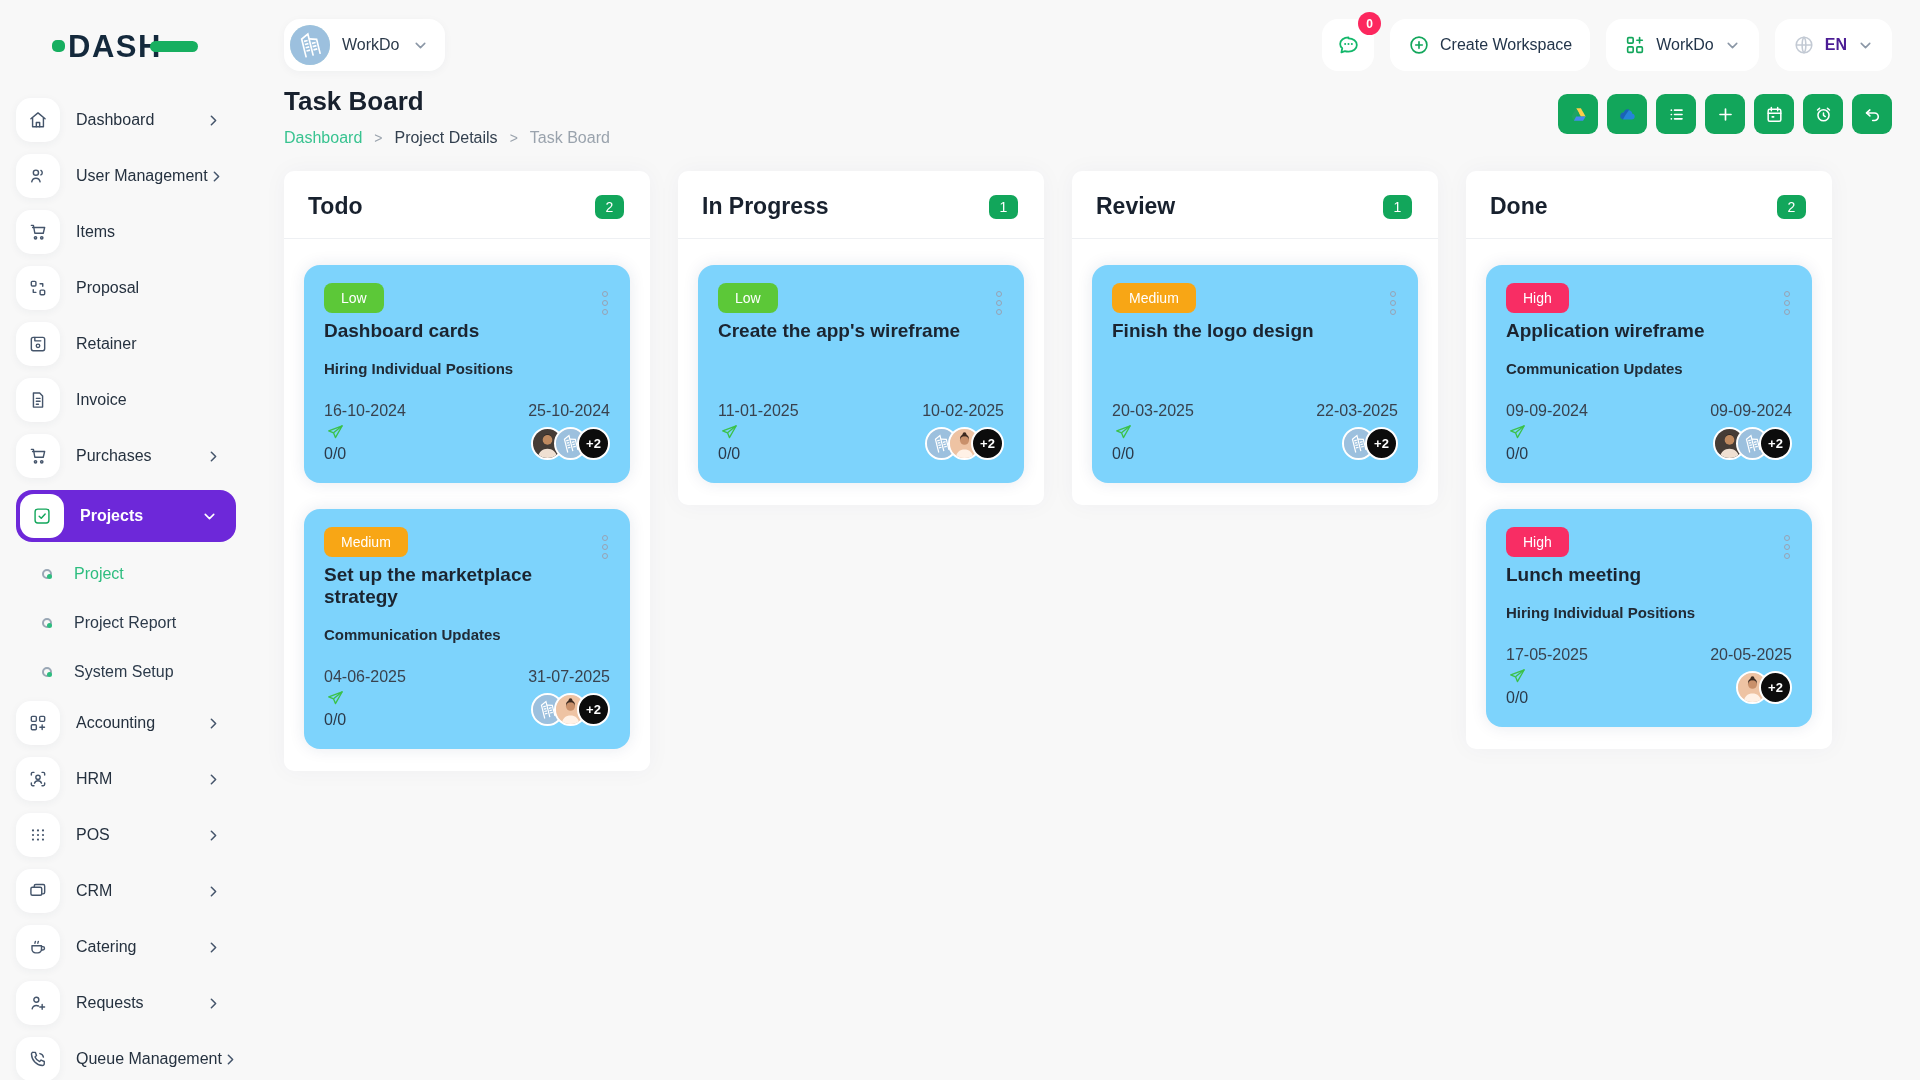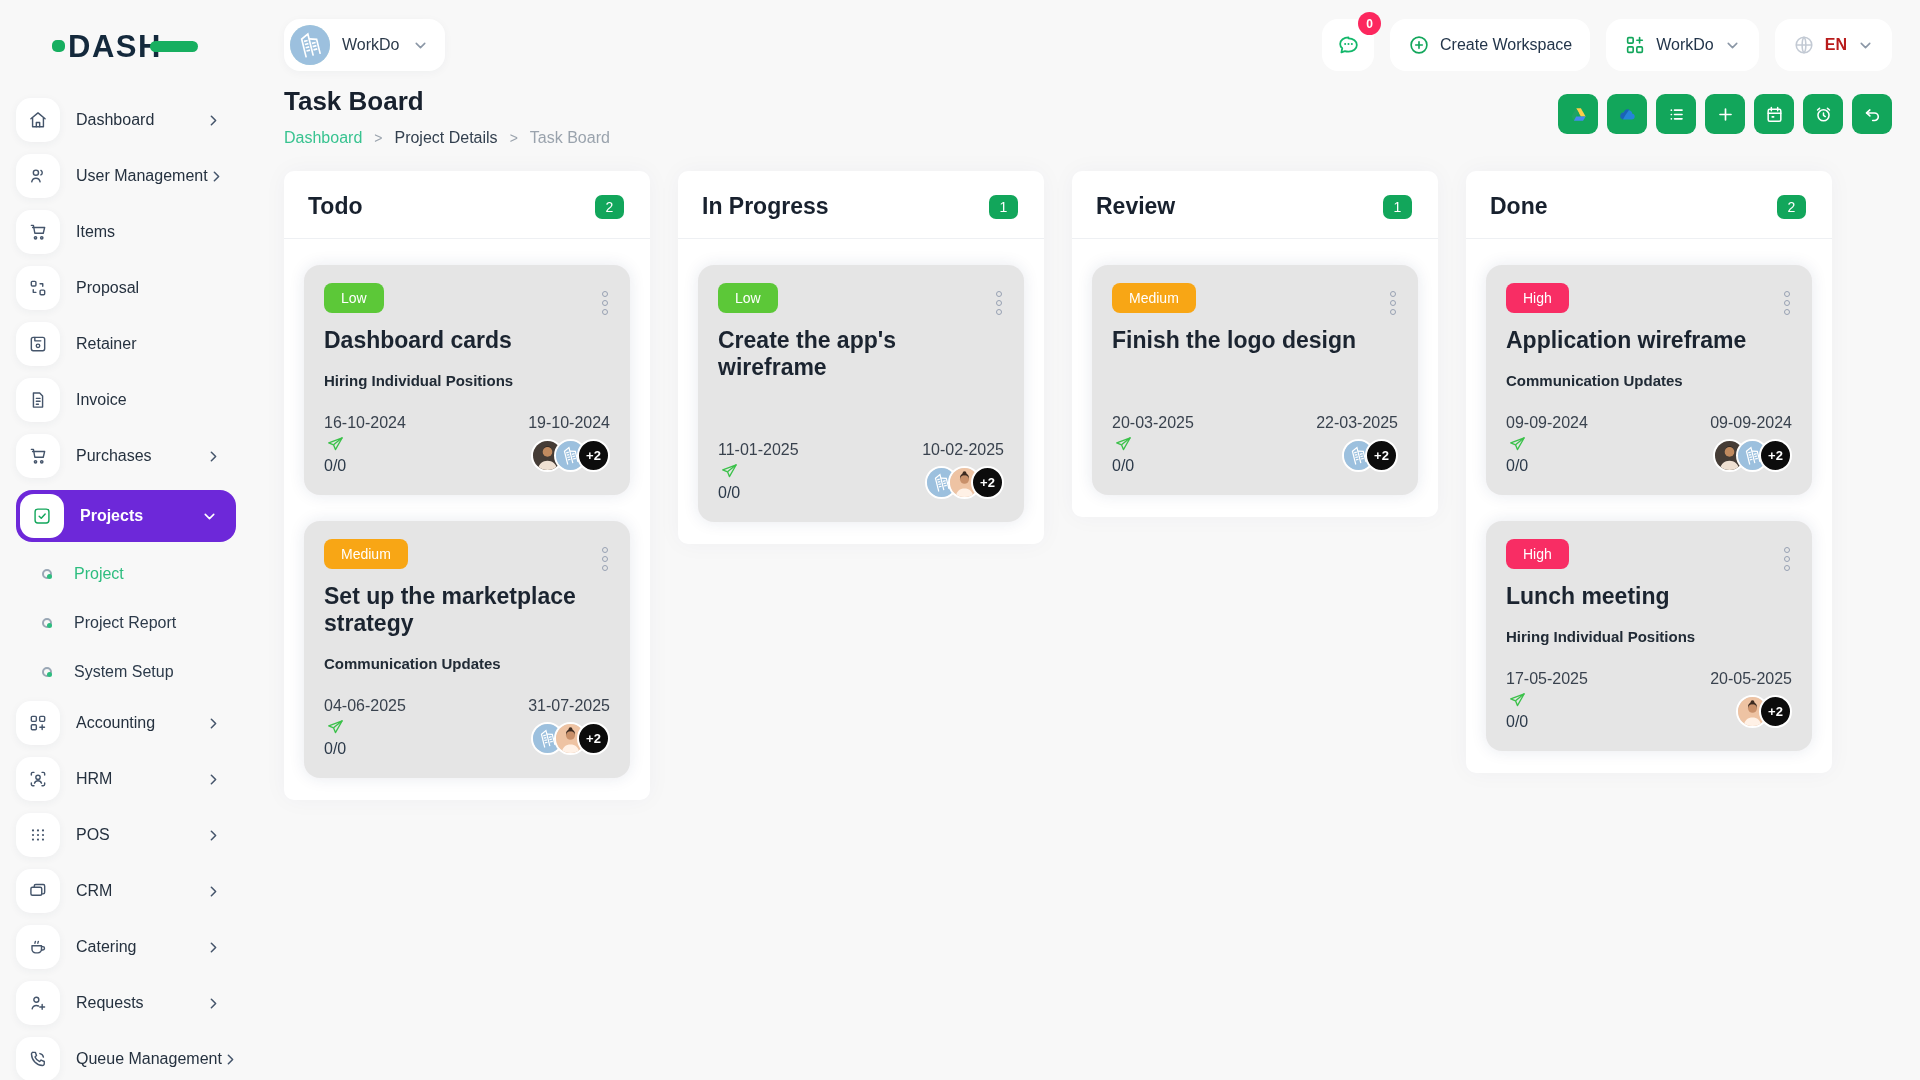--- a/index.html
+++ b/index.html
@@ -37,45 +37,45 @@
   .ws-select { display:flex; align-items:center; gap:12px; background:#fff; border:none; border-radius:16px; height:52px; padding:5px 16px 5px 6px; box-shadow:0 2px 10px rgba(35,50,72,.04); }
   .ws-avatar { width:40px; height:40px; border-radius:50%; overflow:hidden; display:block; box-shadow:0 0 0 3px #d9efe3 inset; }
   .ws-avatar svg, .avatar svg { display:block; width:100%; height:100%; }
   .ws-label { font-size:16px; color:#2c3a4a; font-weight:500; }
   .chev { display:flex; color:#8b97a6; }
 
   .top-actions { display:flex; align-items:center; gap:16px; }
   .icon-btn { position:relative; width:52px; height:52px; border-radius:16px; background:#fff; border:none; display:flex; align-items:center; justify-content:center; }
   .msg-badge { position:absolute; top:-7px; right:-7px; min-width:23px; height:23px; padding:0 4px; border-radius:50%; background:#fc275e; color:#fff; font-size:12px; font-weight:700; display:flex; align-items:center; justify-content:center; }
   .top-btn { display:flex; align-items:center; gap:10px; background:#fff; border:none; border-radius:16px; height:52px; padding:0 18px; font-size:16px; color:#23354a; font-weight:500; }
-  .top-btn .lang { color:#b91c1c; font-weight:700; }
+  .top-btn .lang { color:#4c1d95; font-weight:700; }
 
   .page-head { display:flex; justify-content:space-between; align-items:flex-start; padding:8px 0 24px; }
   .page-title { font-size:26px; font-weight:700; color:#18212e; margin-bottom:12px; }
   .breadcrumb { display:flex; align-items:center; gap:12px; font-size:16px; }
   .bc-link { color:#38c390; cursor:pointer; }
   .bc-mid { color:#33404f; cursor:pointer; }
   .bc-sep { color:#9aa3ad; font-size:14px; }
   .bc-current { color:#9aa3ad; }
   .toolbar { display:flex; gap:9px; margin-top:8px; }
   .tool-btn { width:40px; height:40px; border-radius:9px; background:#12a65b; border:none; display:flex; align-items:center; justify-content:center; }
 
   
   .board { display:flex; gap:28px; align-items:flex-start; }
   .col { width:366px; flex:0 0 366px; background:#ffffff; border-radius:10px; box-shadow:0 0 24px rgba(27,46,94,.04); }
   .col-head { display:flex; align-items:center; justify-content:space-between; padding:22px 26px 18px 24px; }
   .col-title { font-size:23px; font-weight:700; color:#18212e; }
   .col-count { min-width:29px; height:24px; padding:0 8px; background:#12a65b; border-radius:7px; color:#fff; font-size:14px; display:flex; align-items:center; justify-content:center; }
   .col-divider { height:1px; background:#eef0f3; }
   .cards { display:flex; flex-direction:column; gap:26px; padding:26px 20px 22px; }
-  .card { position:relative; background:#e5e5e5; border-radius:16px; box-shadow:0 0 16px rgba(27,46,94,.10); padding:18px 20px 20px; }
+  .card { position:relative; background:#7dd3fc; border-radius:16px; box-shadow:0 0 16px rgba(27,46,94,.10); padding:18px 20px 20px; }
   .prio { display:inline-block; padding:7px 17px; border-radius:8px; color:#fff; font-size:14px; font-weight:500; }
   .kebab { position:absolute; top:22px; right:18px; display:flex; flex-direction:column; gap:3px; background:none; border:none; padding:4px; }
   .kebab .dot { width:6px; height:6px; border:1.6px solid #98a2b3; border-radius:50%; }
-  .card-title { font-size:23px; font-weight:700; color:#1b2430; margin-top:14px; }
+  .card-title { font-size:19px; font-weight:700; color:#1b2430; margin-top:7px; }
   .card-sub { font-size:15px; font-weight:700; color:#212b36; margin-top:18px; min-height:18px; }
   .card-dates { display:flex; justify-content:space-between; margin-top:24px; font-size:16px; color:#39424e; }
   .card-foot { display:flex; justify-content:space-between; align-items:center; margin-top:3px; }
   .prog { display:flex; align-items:center; gap:3px; font-size:16px; color:#2c3a4a;flex-direction:column; }
   .avatars { display:flex; align-items:center; padding-left:10px; }
   .avatar { width:33px; height:33px; border-radius:50%; border:2px solid #fff; margin-left:-10px; overflow:hidden; background:#ddd; }
   .avatar.extra { background:#0c0c0c; color:#fff; display:flex; align-items:center; justify-content:center; font-size:13px; font-weight:700; }
 </style>
 </head>
 <body>
@@ -476,21 +476,21 @@
             <span class="col-count">2</span>
           </div>
           <div class="col-divider"></div>
           <div class="cards">
             <div class="card"><span class="prio" style="background: rgb(92, 200, 56);">Low</span><button class="kebab">
                 <span class="dot"></span>
                 <span class="dot"></span>
                 <span class="dot"></span>
               </button><div class="card-title">Dashboard cards</div><div class="card-sub">Hiring Individual Positions</div><div class="card-dates">
                 <span>16-10-2024</span>
-                <span>19-10-2024</span>
+                <span>25-10-2024</span>
               </div><div class="card-foot">
                 <span class="prog">
                   <span style="display: flex;">
                     <svg width="19" height="19" viewBox="0 0 24 24" fill="none" stroke="#3bc14a" stroke-width="1.7" stroke-linejoin="round">
                       <path d="M20.5 3.5 3.5 10l6 2.4 2.4 6 8.6-14.9z"></path>
                       <path d="M9.5 12.4l11-8.9"></path>
                     </svg>
                   </span>
                   <span>0/0</span>
                 </span>

